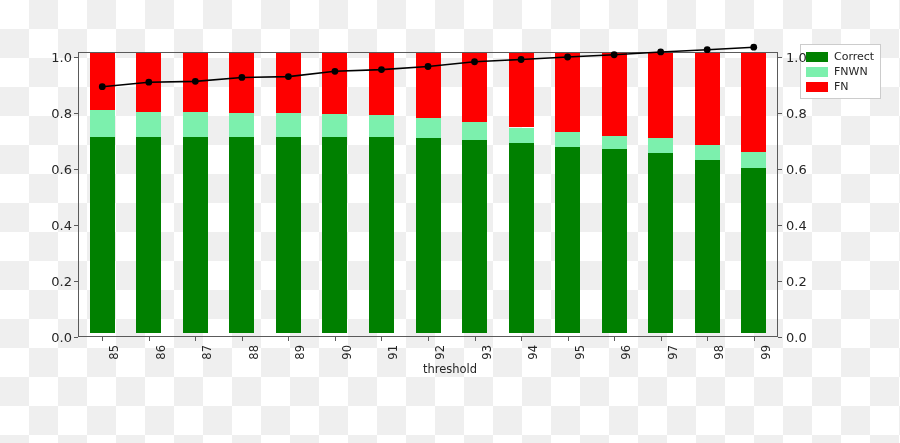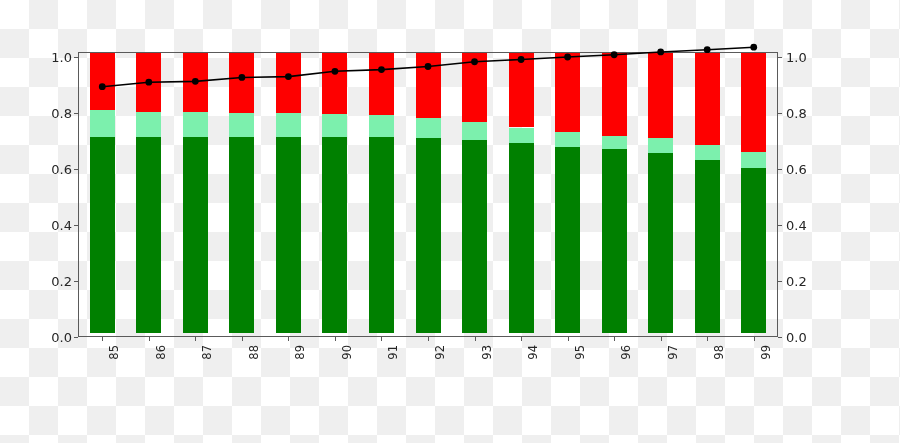--- a/index.html
+++ b/index.html
@@ -295,21 +295,36 @@
       <div class="tickmark-x" style="left: 614.133px;"></div>
       <div class="xtick-label" style="left: 619.133px;">96</div>
       <div class="tickmark-x" style="left: 660.667px;"></div>
       <div class="xtick-label" style="left: 665.667px;">97</div>
       <div class="tickmark-x" style="left: 707.2px;"></div>
       <div class="xtick-label" style="left: 712.2px;">98</div>
       <div class="tickmark-x" style="left: 753.733px;"></div>
       <div class="xtick-label" style="left: 758.733px;">99</div>
     </div>
 
-
+  <div id="xaxis-title">threshold</div>
+
+  <div id="legend">
+      <div class="legend-row">
+        <span class="legend-swatch" style="background: rgb(0, 128, 0);"></span>
+        <span class="legend-label">Correct</span>
+      </div>
+      <div class="legend-row">
+        <span class="legend-swatch" style="background: rgb(124, 240, 173);"></span>
+        <span class="legend-label">FNWN</span>
+      </div>
+      <div class="legend-row">
+        <span class="legend-swatch" style="background: rgb(254, 0, 0);"></span>
+        <span class="legend-label">FN</span>
+      </div>
+    </div>
 
 <div class="ytick-left-wrap" style="top: 337px;">
       <div class="ytick-label">0.0</div>
     </div>
     <div class="tickmark-y-left" style="top: 337px;"></div>
     <div class="ytick-left-wrap" style="top: 281px;">
       <div class="ytick-label">0.2</div>
     </div>
     <div class="tickmark-y-left" style="top: 281px;"></div>
     <div class="ytick-left-wrap" style="top: 225px;">

